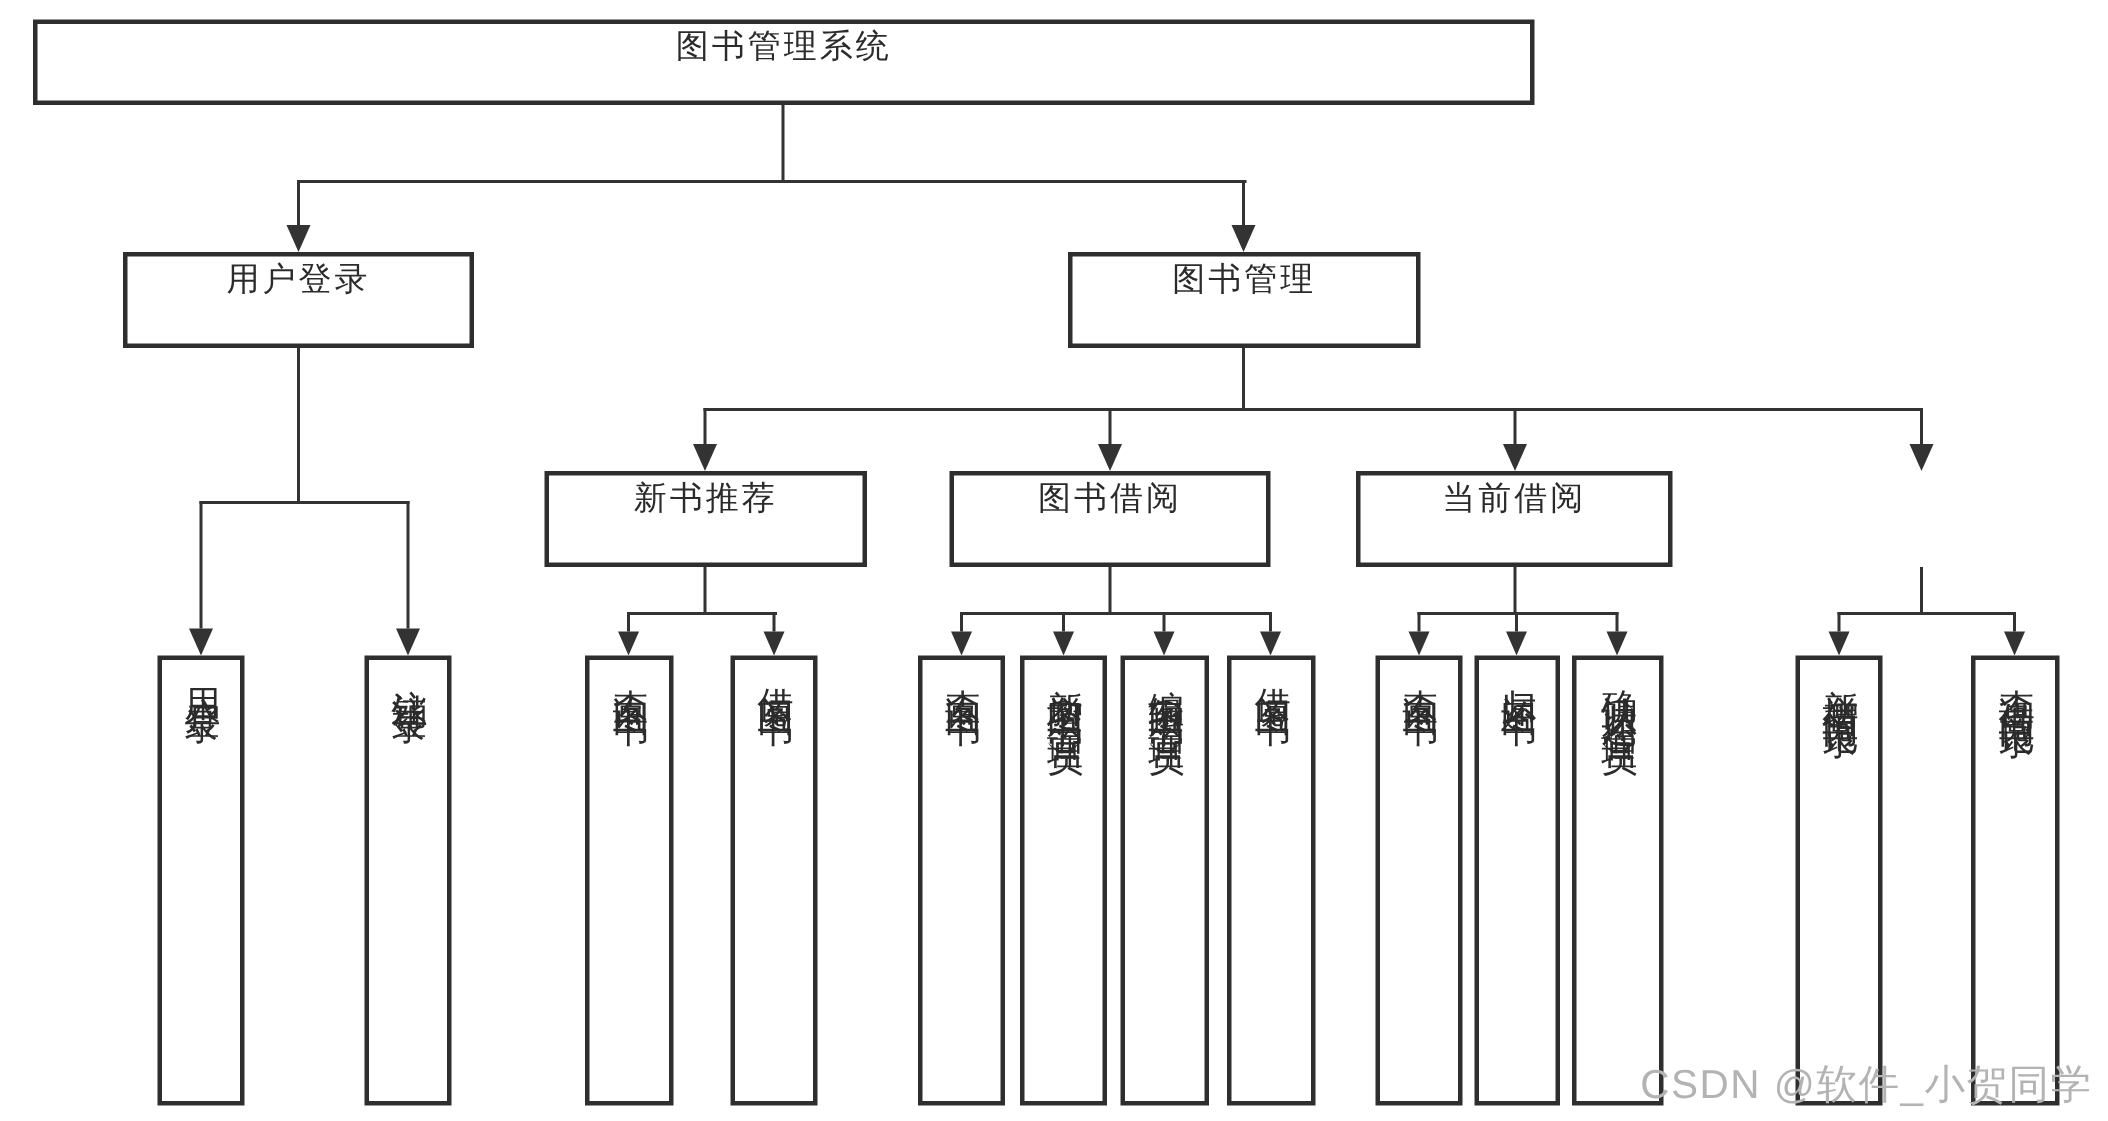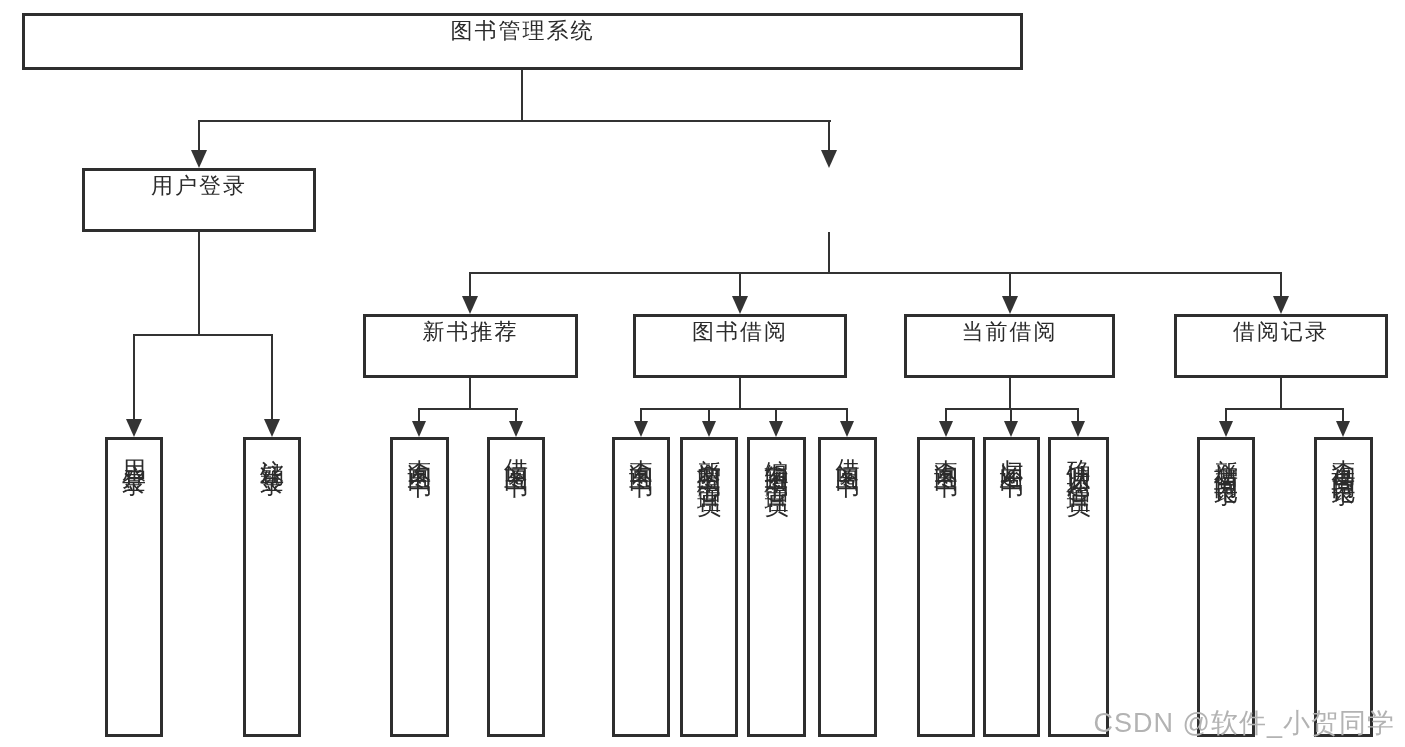--- a/index.html
+++ b/index.html
@@ -69,20 +69,23 @@
   <div class="vline" style="left:521px; top:70px; height:52px;"></div>
   <div class="hline" style="left:198px; top:120px; width:633px;"></div>
   <div class="vline" style="left:198px; top:120px; height:30px;"></div>
   <div class="tri" style="left:191px; top:150px;"></div>
   <div class="vline" style="left:828px; top:120px; height:30px;"></div>
   <div class="tri" style="left:821px; top:150px;"></div>
 
   <div class="node" style="left:82px; top:168px; width:234px; height:64px;">
     <span>用户登录</span>
   </div>
+  <div class="node" style="left:712px; top:168px; width:235px; height:64px;">
+    <span>图书管理</span>
+  </div>
 
   <div class="vline" style="left:198px; top:232px; height:104px;"></div>
   <div class="hline" style="left:133px; top:334px; width:140px;"></div>
   <div class="vline" style="left:133px; top:334px; height:85px;"></div>
   <div class="tri" style="left:126px; top:419px;"></div>
   <div class="vline" style="left:271px; top:334px; height:85px;"></div>
   <div class="tri" style="left:264px; top:419px;"></div>
 
   <div class="vline" style="left:828px; top:232px; height:42px;"></div>
   <div class="hline" style="left:469px; top:272px; width:813px;"></div>
@@ -96,23 +99,20 @@
   <div class="tri" style="left:1273px; top:296px;"></div>
 
   <div class="node" style="left:363px; top:314px; width:215px; height:64px;">
     <span>新书推荐</span>
   </div>
   <div class="node" style="left:904px; top:314px; width:211px; height:64px;">
     <span>当前借阅</span>
   </div>
   <div class="node" style="left:633px; top:314px; width:214px; height:64px;">
     <span>图书借阅</span>
-  </div>
-  <div class="node" style="left:1174px; top:314px; width:214px; height:64px;">
-    <span>借阅记录</span>
   </div>
 
   <div class="vline" style="left:469px; top:378px; height:32px;"></div>
   <div class="hline" style="left:418px; top:408px; width:100px;"></div>
   <div class="vline" style="left:418px; top:408px; height:13px;"></div>
   <div class="tri sm" style="left:412px; top:421px;"></div>
   <div class="vline" style="left:515px; top:408px; height:13px;"></div>
   <div class="tri sm" style="left:509px; top:421px;"></div>
 
   <div class="vline" style="left:739px; top:378px; height:32px;"></div>

